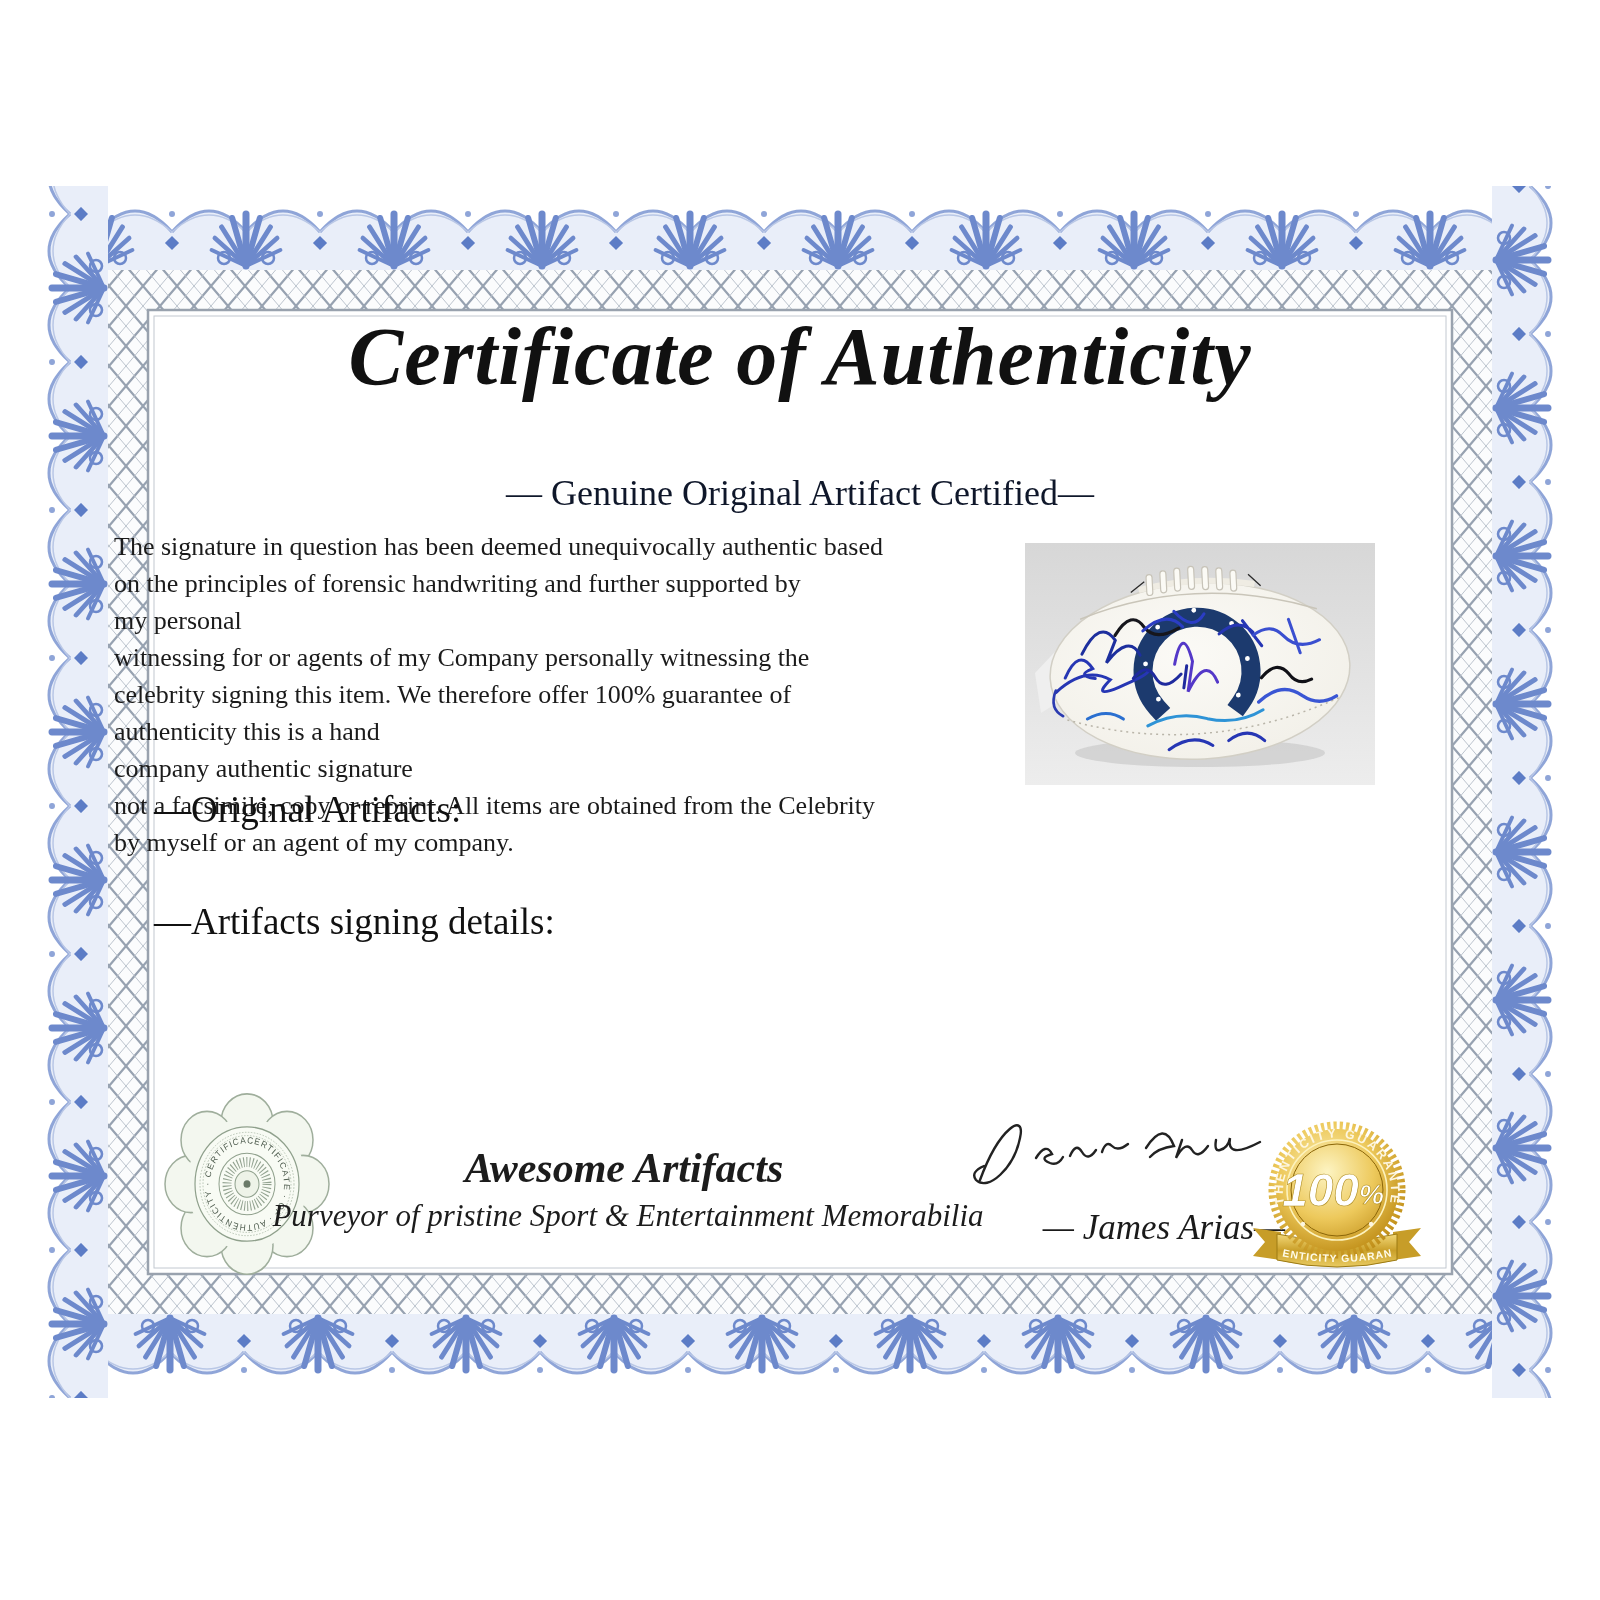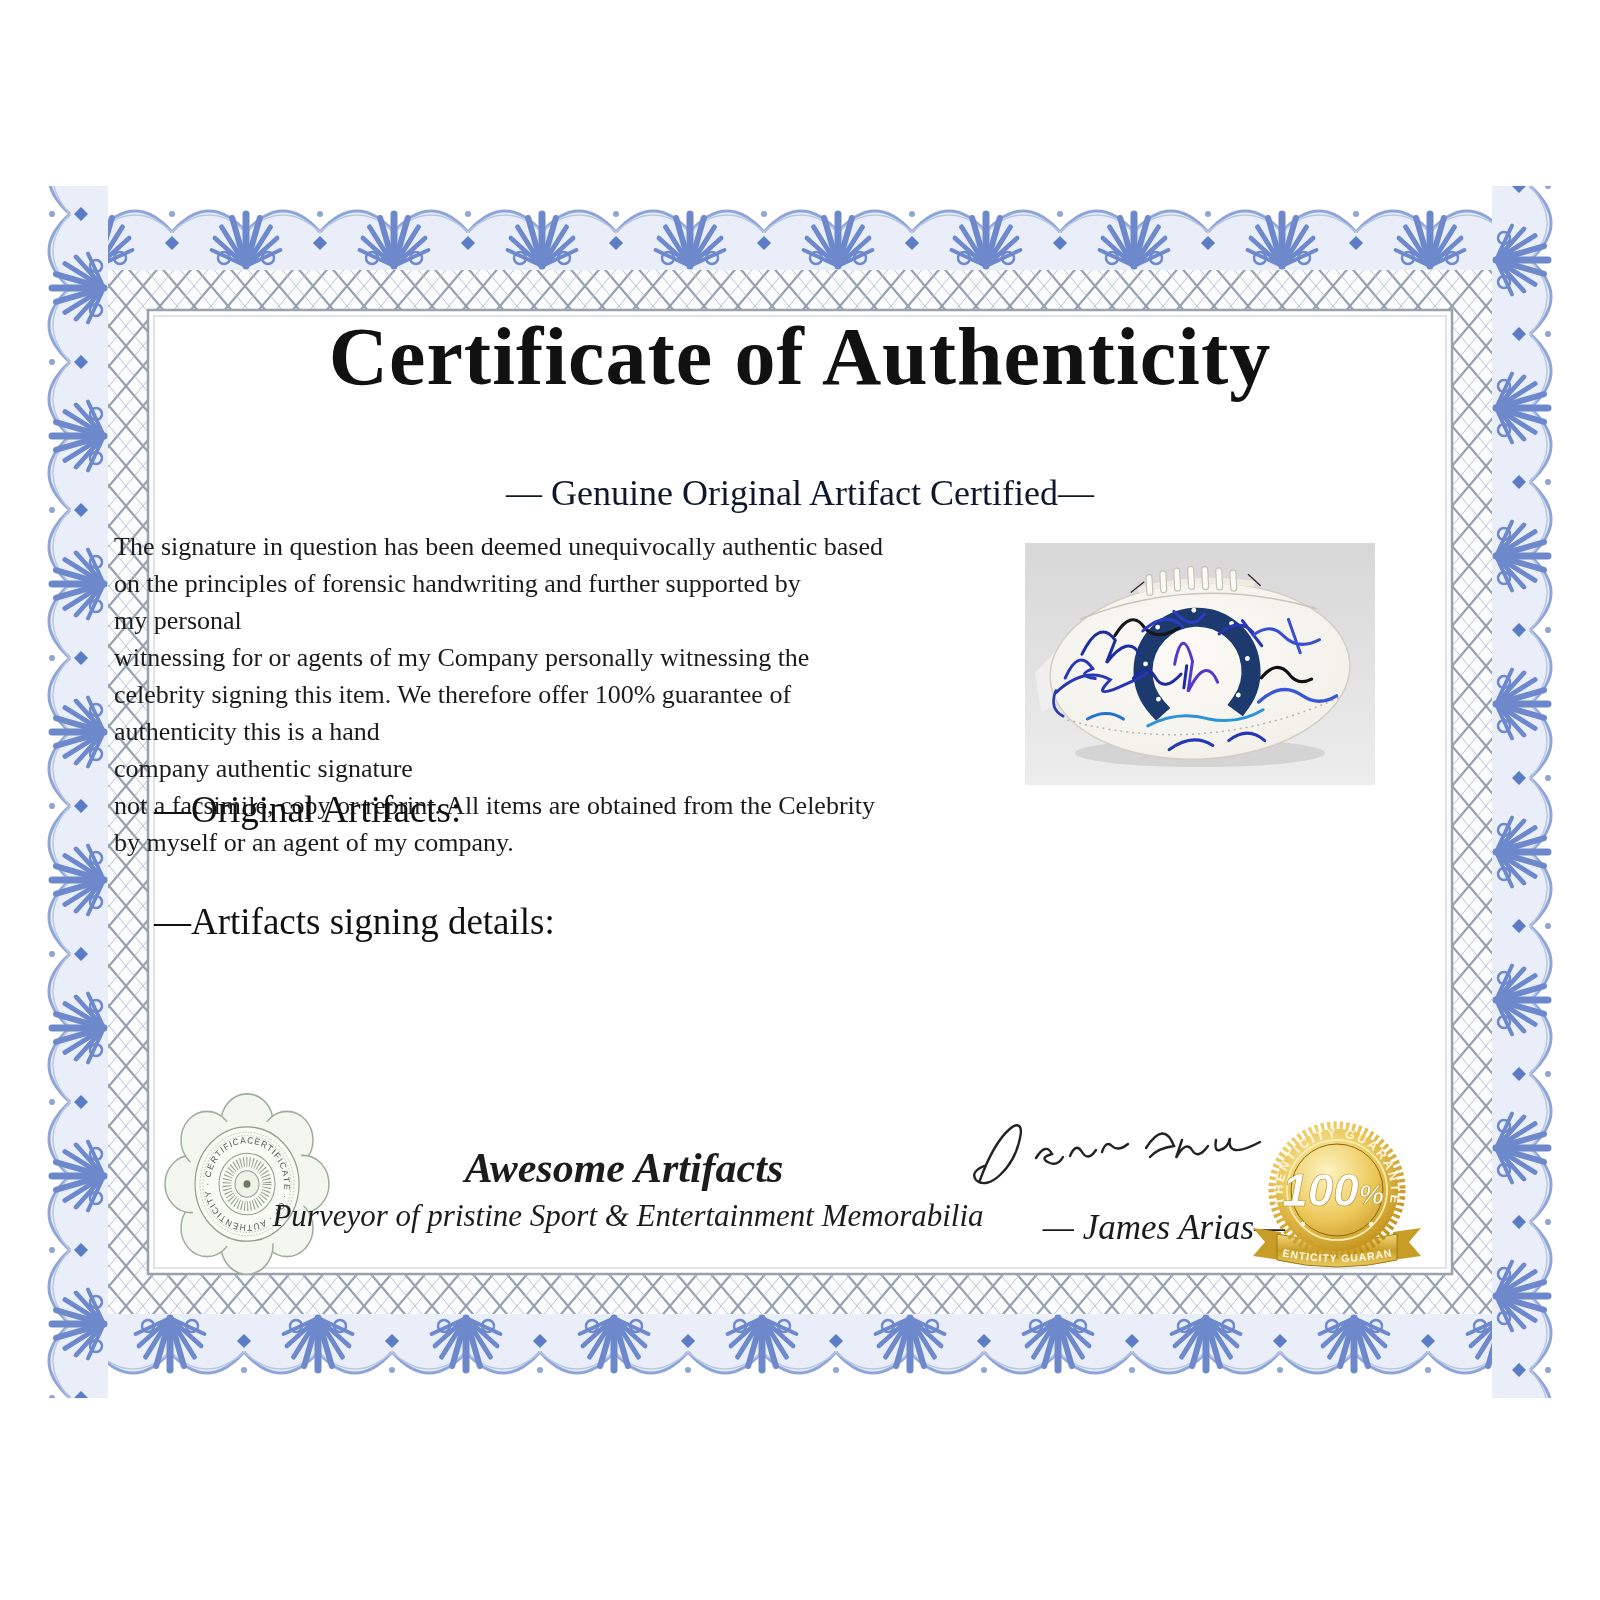--- a/index.html
+++ b/index.html
@@ -3,21 +3,21 @@
 <meta charset="utf-8">
 <style>
   html,body{margin:0;padding:0;background:#ffffff;}
   #stage{position:relative;width:1600px;height:1600px;background:#ffffff;overflow:hidden;
          font-family:"Liberation Serif","DejaVu Serif",serif;color:#141414;}
   .cert{position:absolute;left:24px;top:186px;width:1552px;height:1212px;}
   .border-svg{position:absolute;left:0;top:0;width:1552px;height:1212px;}
   .content{position:absolute;left:130px;top:124px;width:1292px;height:964px;}
 
   .title{position:absolute;left:0;top:2px;width:100%;text-align:center;
-         font-weight:600;font-size:82px;line-height:1.1;
+         font-style:italic;font-weight:600;font-size:82px;line-height:1.1;
          letter-spacing:1px;color:#111;}
   .subtitle{position:absolute;left:0;top:162px;width:100%;text-align:center;
             font-size:36px;color:#0f172a;}
   .statement{position:absolute;left:-40px;top:218px;width:860px;text-align:left;
              font-size:26px;line-height:37px;color:#1b1b1b;}
   .label-line{position:absolute;left:0;font-size:37px;color:#111;}
   .lbl-orig{top:478px;}
   .lbl-details{top:590px;}
 
   .photo{position:absolute;left:871px;top:233px;width:350px;height:242px;}

